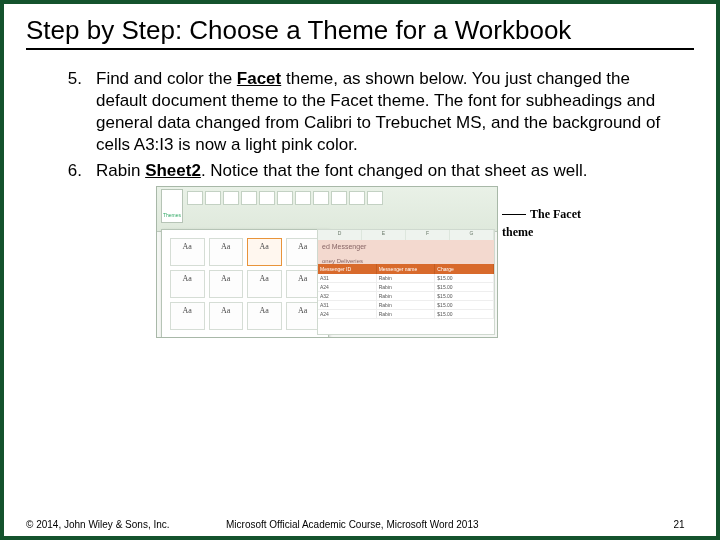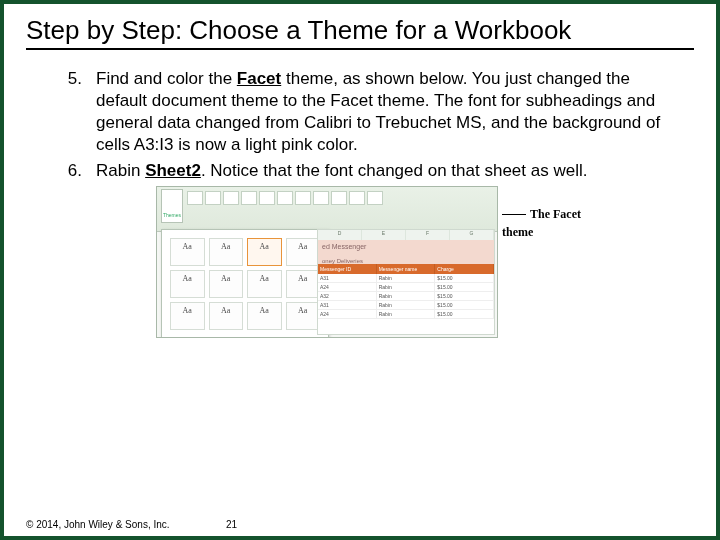--- a/index.html
+++ b/index.html
@@ -198,21 +198,21 @@
     position: absolute;
     left: 22px;
     right: 22px;
     bottom: 6px;
     display: flex;
     font-size: 10px;
     color: #000;
   }
   .footer .left { flex: 0 0 200px; }
   .footer .mid  { flex: 1; }
-  .footer .rt   { flex: 0 0 30px; text-align: left; }
+  .footer .rt   { flex: 0 0 30px; text-align: center; }
 </style>
 </head>
 <body>
 
 <div class="slide">
   <div class="content">
 
     <h1 class="title">Step by Step: Choose a Theme for a Workbook</h1>
     <hr class="title-rule">
 
@@ -317,15 +317,16 @@
       <div class="callout">
         <span class="callout-line"></span>
         <span class="callout-text">The Facet theme</span>
       </div>
     </div>
 
   </div>
 
   <div class="footer">
     <div class="left">© 2014, John Wiley &amp; Sons, Inc.</div>
+    <div class="mid">Microsoft Official Academic Course, Microsoft Word 2013</div>
     <div class="rt">21</div>
   </div>
 </div>
 
 </body></html>

